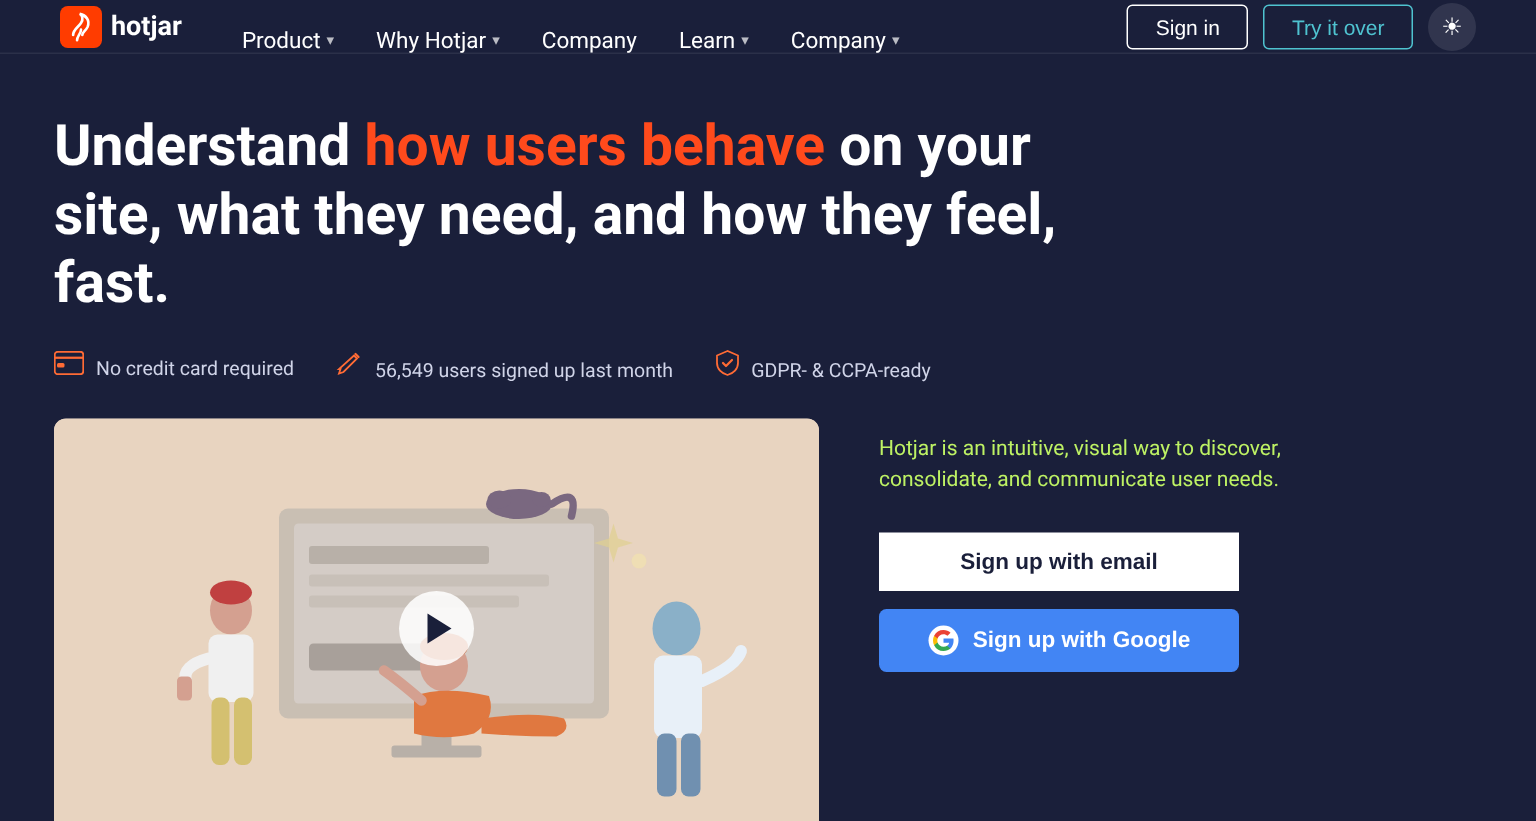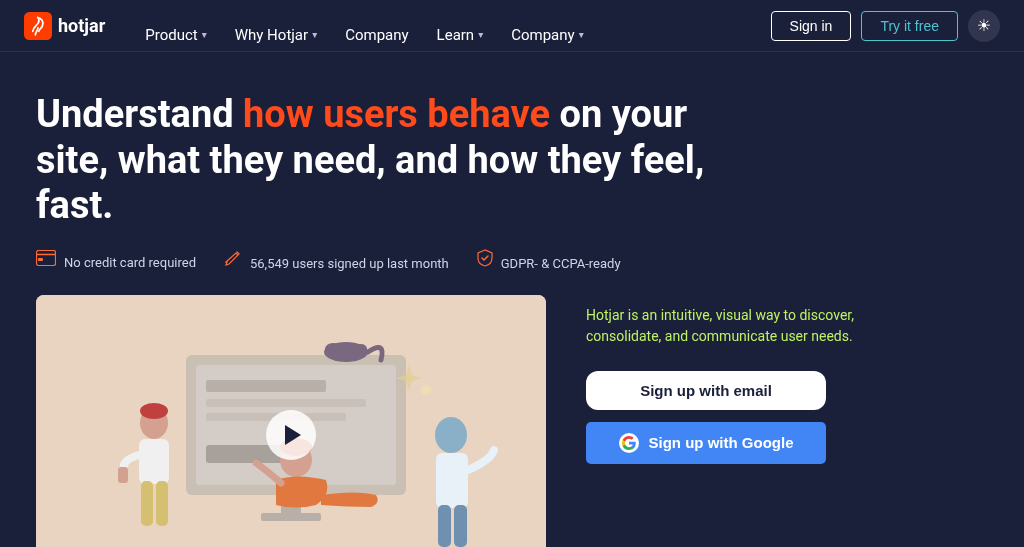--- a/index.html
+++ b/index.html
@@ -10,22 +10,22 @@
       width: 1024px;
       min-height: 547px;
       overflow: hidden;
     }
 
     
     nav {
       background-color: #1a1f3a;
       display: flex;
       align-items: center;
-      padding: 0 24px;
-      height: 52px;
+      padding: 0 40px;
+      height: 36px;
       border-bottom: 1px solid rgba(255,255,255,0.08);
     }
     .nav-logo {
       display: flex;
       align-items: center;
       gap: 6px;
       margin-right: 28px;
       text-decoration: none;
     }
     .logo-icon {
@@ -200,21 +200,21 @@
       display: flex;
       flex-direction: column;
       gap: 12px;
       max-width: 240px;
     }
     .btn-email {
       background: #ffffff;
       color: #1a1f3a;
       border: none;
       padding: 11px 20px;
-      border-radius: 12px;
+      border-radius: 0;
       font-size: 15px;
       font-weight: 600;
       cursor: pointer;
       text-align: center;
     }
     .btn-google {
       background: #4285f4;
       color: #ffffff;
       border: none;
       padding: 11px 20px;
@@ -268,21 +268,21 @@
       <span class="chevron">▾</span>
     </div>
     <div class="nav-item">
       <span>Company</span>
       <span class="chevron">▾</span>
     </div>
   </div>
 
   <div class="nav-actions">
     <button class="btn-signin">Sign in</button>
-    <button class="btn-try">Try it free</button>
+    <button class="btn-try">Try it over</button>
     <button class="theme-toggle">☀</button>
   </div>
 </nav>
 
 <div class="main">
   <h1 class="headline">
     <span>Understand </span><span class="highlight">how users behave</span><span> on your site, what they need, and how they feel, fast.</span>
   </h1>
 
   <div class="trust-badges">

